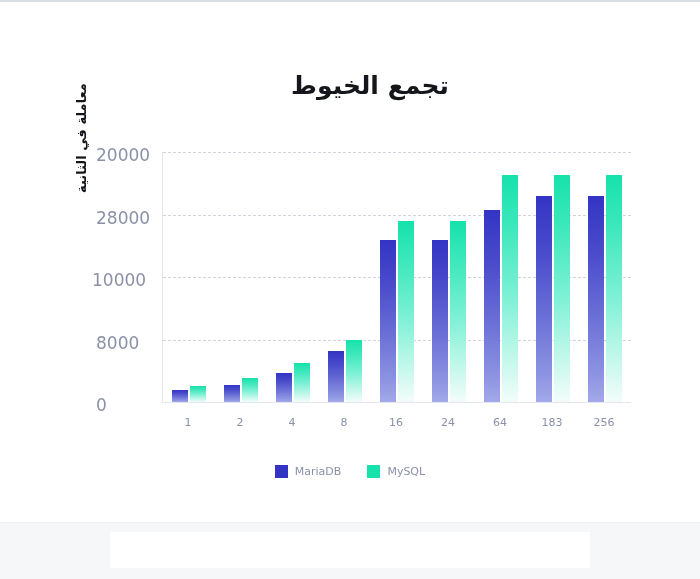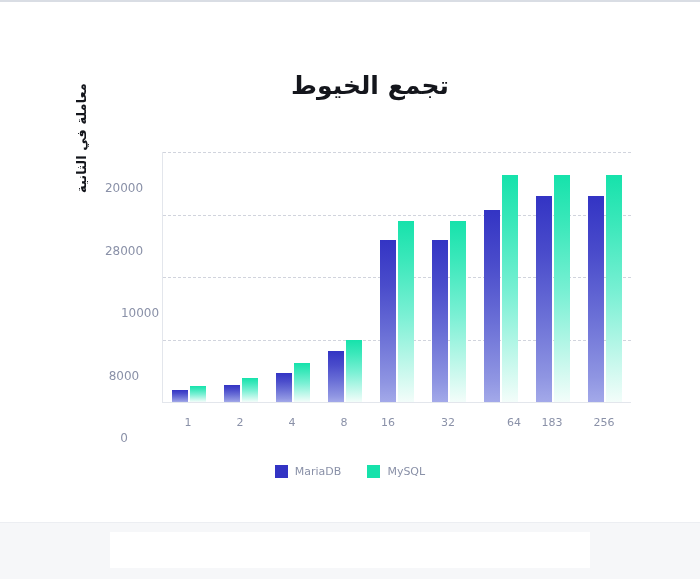--- a/index.html
+++ b/index.html
@@ -63,25 +63,24 @@
     left: 0;
     width: 468px;
     height: 0;
     border-top: 1px dashed #c9cdd8;
     opacity: .85;
   }
 
   .ytick {
     position: absolute;
     right: 706px; 
-    font-size: 12px;
+    font-size: 17px;
     color: #8a91a8;
-    text-align: center;
+    text-align: left;
     white-space: nowrap;
-    margin-top: 36px;
   }
 
   #y-axis-title {
     position: absolute;
     left: 74px;
     top: 190px;
     width: 180px;
     height: 18px;
     transform: rotate(-90deg);
     transform-origin: 18px 18px;
@@ -176,21 +175,21 @@
 
   <h1 id="chart-title">تجمع الخيوط</h1>
 
   <div id="chart-area">
 
     <div id="y-axis-title">معاملة في الثانية</div>
 
     <div id="y-ticks">
         <div class="ytick" style="top: 393px; left: 96px; width: 56px; right: auto;">0</div>
         <div class="ytick" style="top: 330.5px; left: 96px; width: 56px; right: auto;">8000</div>
-        <div class="ytick" style="top: 268px; left: 112px; width: 56px; right: auto;">10000</div>
+        <div class="ytick" style="top: 268px; left: 92px; width: 56px; right: auto;">10000</div>
         <div class="ytick" style="top: 205.5px; left: 96px; width: 56px; right: auto;">28000</div>
         <div class="ytick" style="top: 143px; left: 96px; width: 56px; right: auto;">20000</div>
       </div>
 
     <div id="plot">
       <div id="gridlines">
           <div class="gridline" style="top: 187.5px;"></div>
           <div class="gridline" style="top: 125px;"></div>
           <div class="gridline" style="top: 62.5px;"></div>
           <div class="gridline" style="top: 0px;"></div>
@@ -233,23 +232,23 @@
             <div class="bar mysql" title="MySQL 256: 18200" style="height: 227.5px;"></div>
           </div>
         </div>
     </div>
 
     <div id="x-ticks">
         <div class="xtick" style="left: 168px;">1</div>
         <div class="xtick" style="left: 220px;">2</div>
         <div class="xtick" style="left: 272px;">4</div>
         <div class="xtick" style="left: 324px;">8</div>
-        <div class="xtick" style="left: 368px;">16</div>
-        <div class="xtick" style="left: 428px;">32</div>
-        <div class="xtick" style="left: 494px;">64</div>
+        <div class="xtick" style="left: 376px;">16</div>
+        <div class="xtick" style="left: 428px;">24</div>
+        <div class="xtick" style="left: 480px;">64</div>
         <div class="xtick" style="left: 532px;">183</div>
         <div class="xtick" style="left: 584px;">256</div>
       </div>
 
     <div id="legend">
         <div class="legend-item">
           <span class="legend-swatch" style="background: rgb(51, 52, 196);"></span>
           <span class="legend-label">MariaDB</span>
         </div>
         <div class="legend-item">

